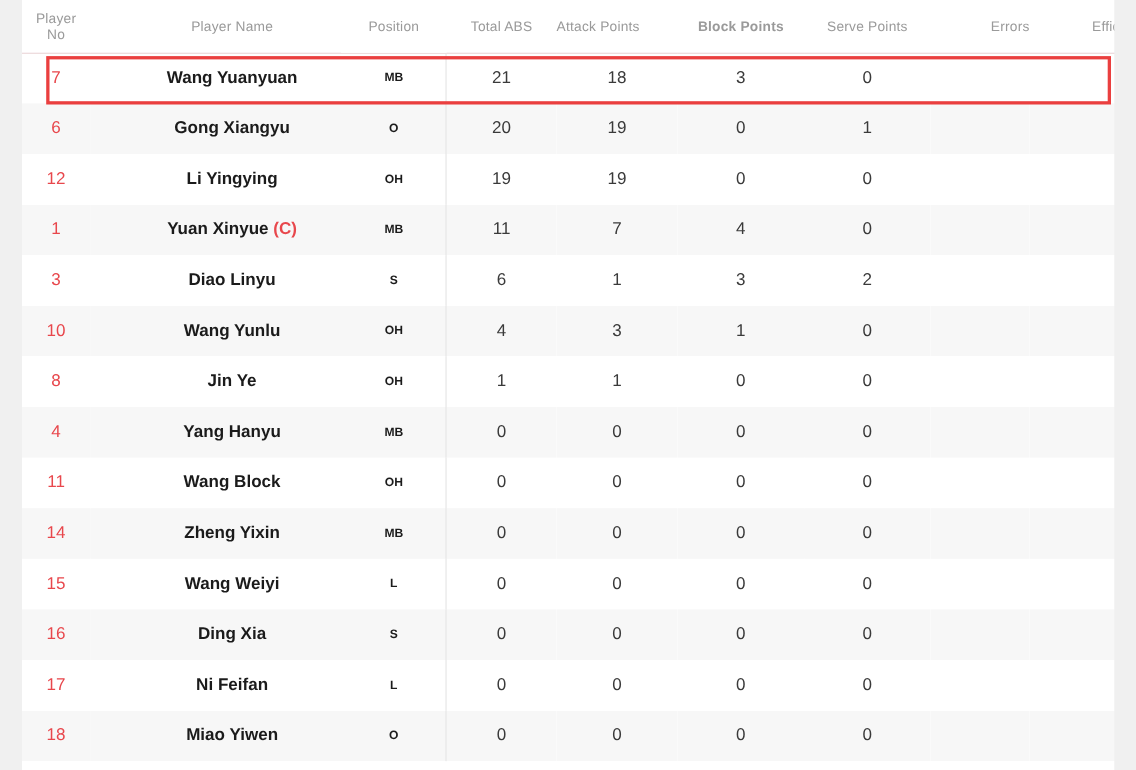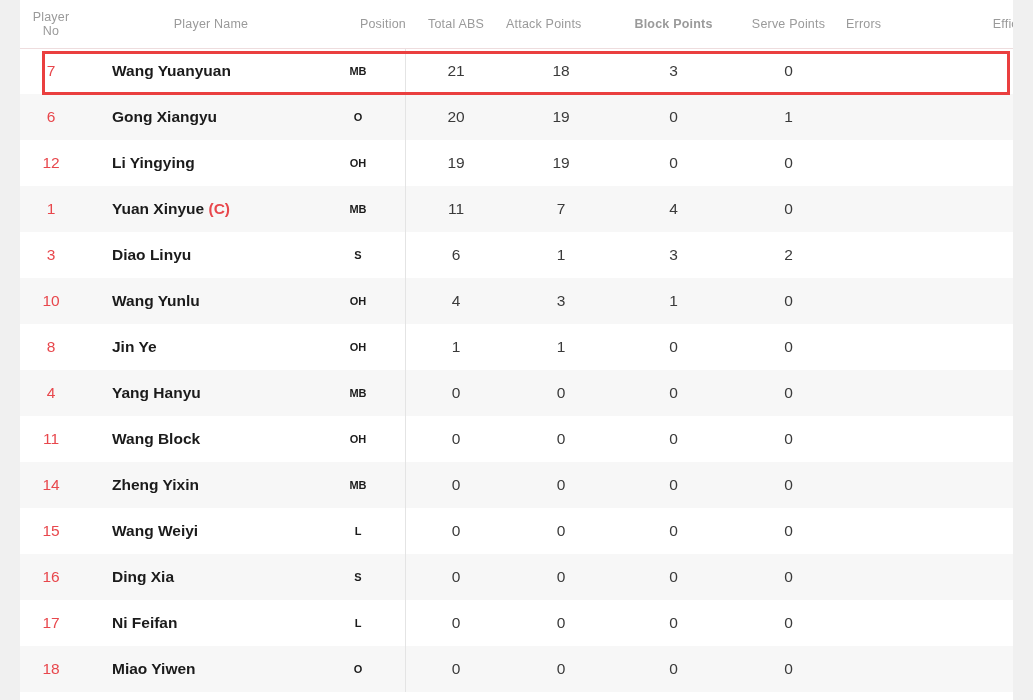--- a/index.html
+++ b/index.html
@@ -49,26 +49,26 @@
     font-size: 12.5px;
     color: #9a9a9a;
     letter-spacing: .2px;
     padding: 0;
     vertical-align: middle;
     border-bottom: 1px solid #eeddde;
     background: #ffffff;
   }
   th.c-no      { width: 62px;  text-align: center; line-height: 14px; }
   th.c-name    { width: 198px; text-align: center; padding-left: 30px; }
-  th.c-pos     { width: 96px;  text-align: right; }
+  th.c-pos     { width: 96px;  text-align: center; }
   th.c-abs     { width: 100px; text-align: center; }
   th.c-atk     { width: 110px; text-align: left; }
   th.c-blk     { width: 115px; text-align: center; font-weight: bold; }
   th.c-srv     { width: 115px; }
-  th.c-err     { width: 90px;  text-align: left; }
+  th.c-err     { width: 90px;  text-align: right; }
   th.c-eff     { width: 127px; text-align: right; padding-right: 28px; }
 
   
   tbody tr {
     height: 46px;
   }
   tbody tr.alt {
     background: #f7f7f7;
   }
   tbody tr.plain {
@@ -80,21 +80,21 @@
     color: #2e2e2e;
     vertical-align: middle;
     position: relative;
   }
   td.c-no {
     text-align: center;
     color: #e8474c;
     font-size: 15.5px;
   }
   td.c-name {
-    text-align: left;
+    text-align: center;
     padding-left: 30px;
     font-weight: 700;
     font-size: 15.5px;
     color: #1b1b1b;
     white-space: nowrap;
   }
   td.c-name .captain {
     color: #e8474c;
     font-weight: 700;
   }

